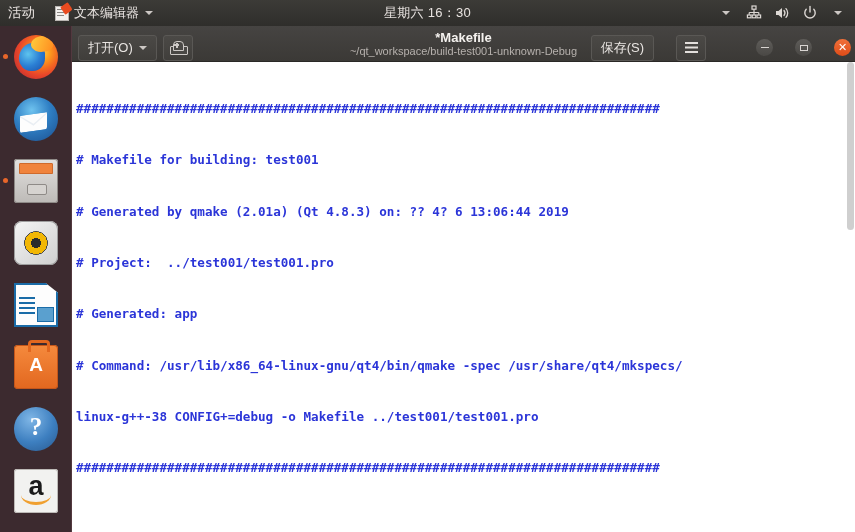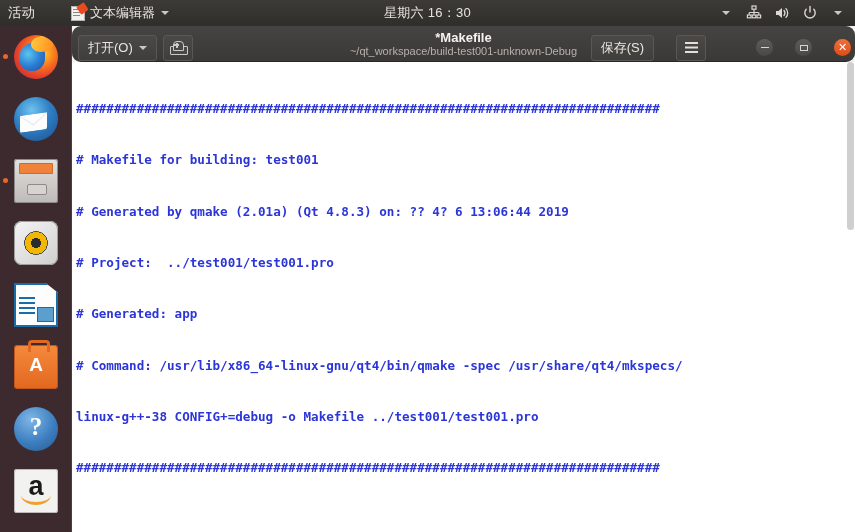--- a/index.html
+++ b/index.html
@@ -13,21 +13,21 @@
   
   #top-panel {
     position: absolute; top: 0; left: 0;
     width: 855px; height: 26px;
     background: linear-gradient(to bottom, #3c3b37 0%, #2f2e2b 100%);
     display: flex; align-items: center;
     color: #e8e3e0;
     font-size: 13px;
     z-index: 40;
   }
-  .tp-item { display: flex; align-items: center; height: 26px; padding: 0 18px; white-space: nowrap; }
+  .tp-item { display: flex; align-items: center; height: 26px; padding: 0 10px; white-space: nowrap; }
   .tp-activities { font-size: 13.5px; padding-left: 8px; }
   .app-icon-doc {
     width: 14px; height: 15px; margin-right: 5px; position: relative;
     background: #f3f1ef; border-radius: 1px;
     box-shadow: inset 0 0 0 1px #b9b5b2;
   }
   .app-icon-doc::before {
     content:''; position:absolute; left:2px; top:3px; width:7px; height:1.5px;
     background:#8a8683; box-shadow: 0 3px 0 #8a8683, 0 6px 0 #8a8683;
   }
@@ -110,21 +110,20 @@
     display:flex; flex-direction:column;
     background:#f3f3f3;
     z-index: 20;
   }
   #titlebar {
     height:36px; flex:0 0 36px; display:flex; align-items:center;
     background: linear-gradient(to bottom,#464442 0%, #3b3936 100%);
     border-bottom: 1px solid #2a2826;
     position:relative;
     padding: 8px 4px 0 6px;
-    border-radius: 9px;
   }
   .tb-btn {
     height:26px; display:flex; align-items:center; justify-content:center;
     color:#e9e5e2; font-size:13px; padding:0 9px;
     border:1px solid #5a5855; border-radius:3px;
     background: linear-gradient(to bottom,#4b4946,#403e3b);
   }
   .tb-btn.icononly { width:30px; padding:0; }
   .tb-sep { width:6px; }
   #win-titles { position:absolute; left:0; right:0; top:0; bottom:0; display:flex; flex-direction:column;

